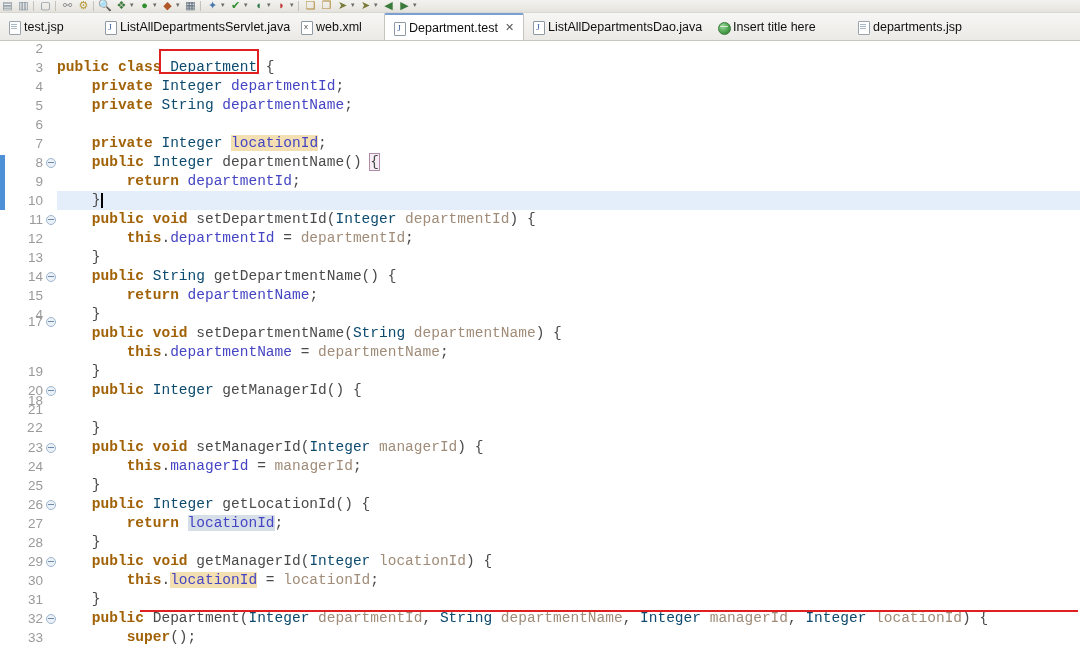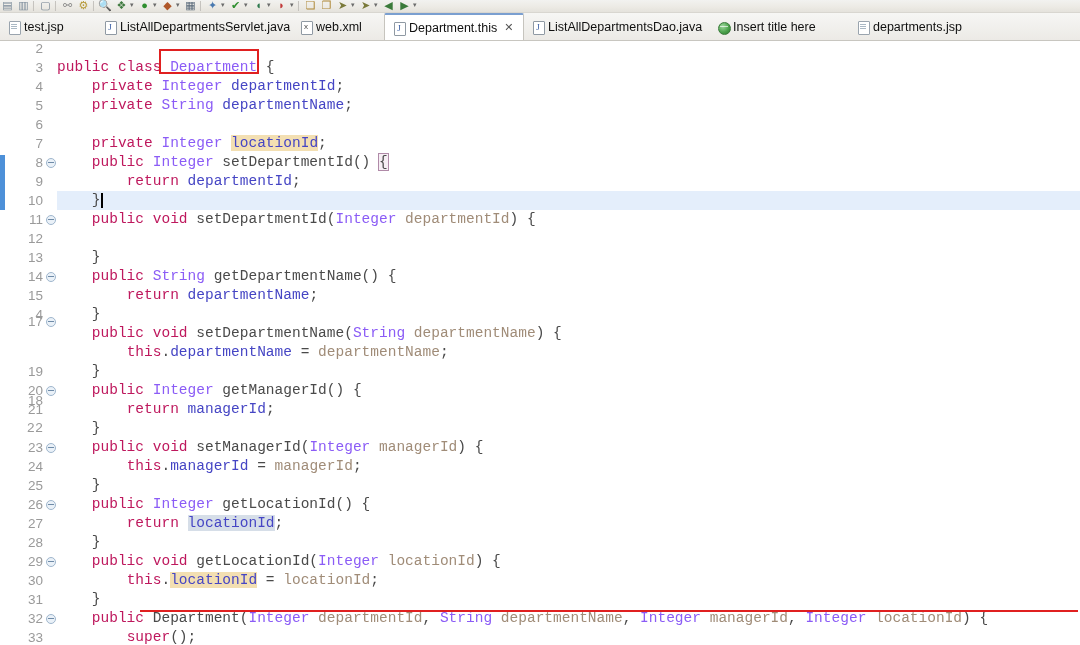--- a/index.html
+++ b/index.html
@@ -237,22 +237,22 @@
   }
   .line-hl {
     position: absolute;
     left: 0;
     width: 1023px;
     height: 19px;
     background: #e4eefb;
   }
 
   
-  .kw    { color: #be185d; font-weight: normal; }
-  .type  { color: #8b5cf6; }
+  .kw    { color: #a16207; font-weight: bold; }
+  .type  { color: #0c4a6e; }
   .field { color: #4545c4; }
   .param { color: #a08c78; }
   .plain { color: #4a4a4a; }
   .punc  { color: #4a4a4a; }
 
   
   .occ-write { background: #f3dfb2; }
   .occ-read  { background: #d6dee8; }
 
   
@@ -296,21 +296,21 @@
       <div class="tab" style="left: 96px; width: 196px;">
         <span class="ficon java"></span>
         <span>ListAllDepartmentsServlet.java</span>
       </div>
       <div class="tab" style="left: 292px; width: 92px;">
         <span class="ficon xml"></span>
         <span>web.xml</span>
       </div>
       <div class="tab active" style="left: 384px; width: 140px;">
         <span class="ficon java"></span>
-        <span>Department.this</span>
+        <span>Department.test</span>
         <span class="tab-close">✕</span>
       </div>
       <div class="tab" style="left: 524px; width: 185px;">
         <span class="ficon java"></span>
         <span>ListAllDepartmentsDao.java</span>
       </div>
       <div class="tab" style="left: 709px; width: 140px;">
         <span class="ficon globe"></span>
         <span>Insert title here</span>
       </div>
@@ -358,41 +358,41 @@
         <div class="gut-line" style="top: 568px;">32<div class="fold"></div></div>
         <div class="gut-line" style="top: 587px;">33</div>
       </div>
     <div class="code" id="code">
         <div class="line-hl" style="top: 150px;"></div>
         <div class="line" style="top: -2px;"></div>
         <div class="line" style="top: 17px;"><span class="kw">public</span><span class="plain"> </span><span class="kw">class</span><span class="plain"> </span><span class="type">Department</span><span class="punc"> {</span></div>
         <div class="line" style="top: 36px;"><span class="plain">    </span><span class="kw">private</span><span class="plain"> </span><span class="type">Integer</span><span class="plain"> </span><span class="field">departmentId</span><span class="punc">;</span></div>
         <div class="line" style="top: 55px;"><span class="plain">    </span><span class="kw">private</span><span class="plain"> </span><span class="type">String</span><span class="plain"> </span><span class="field">departmentName</span><span class="punc">;</span></div>
         <div class="line" style="top: 93px;"><span class="plain">    </span><span class="kw">private</span><span class="plain"> </span><span class="type">Integer</span><span class="plain"> </span><span class="field occ-write">locationId</span><span class="punc">;</span></div>
-        <div class="line" style="top: 112px;"><span class="plain">    </span><span class="kw">public</span><span class="plain"> </span><span class="type">Integer</span><span class="plain"> setDepartmentId() </span><span class="punc bracket-box">{</span></div>
+        <div class="line" style="top: 112px;"><span class="plain">    </span><span class="kw">public</span><span class="plain"> </span><span class="type">Integer</span><span class="plain"> departmentName() </span><span class="punc bracket-box">{</span></div>
         <div class="line" style="top: 131px;"><span class="plain">        </span><span class="kw">return</span><span class="plain"> </span><span class="field">departmentId</span><span class="punc">;</span></div>
         <div class="line" style="top: 150px;"><span class="punc">    }</span></div>
         <div class="line" style="top: 169px;"><span class="plain">    </span><span class="kw">public</span><span class="plain"> </span><span class="kw">void</span><span class="plain"> setDepartmentId(</span><span class="type">Integer</span><span class="plain"> </span><span class="param">departmentId</span><span class="punc">) {</span></div>
+        <div class="line" style="top: 188px;"><span class="plain">        </span><span class="kw">this</span><span class="punc">.</span><span class="field">departmentId</span><span class="punc"> = </span><span class="param">departmentId</span><span class="punc">;</span></div>
         <div class="line" style="top: 207px;"><span class="punc">    }</span></div>
         <div class="line" style="top: 226px;"><span class="plain">    </span><span class="kw">public</span><span class="plain"> </span><span class="type">String</span><span class="plain"> getDepartmentName() {</span></div>
         <div class="line" style="top: 245px;"><span class="plain">        </span><span class="kw">return</span><span class="plain"> </span><span class="field">departmentName</span><span class="punc">;</span></div>
         <div class="line" style="top: 264px;"><span class="punc">    }</span></div>
         <div class="line" style="top: 302px;"><span class="plain">        </span><span class="kw">this</span><span class="punc">.</span><span class="field">departmentName</span><span class="punc"> = </span><span class="param">departmentName</span><span class="punc">;</span></div>
         <div class="line" style="top: 283px;"><span class="plain">    </span><span class="kw">public</span><span class="plain"> </span><span class="kw">void</span><span class="plain"> setDepartmentName(</span><span class="type">String</span><span class="plain"> </span><span class="param">departmentName</span><span class="punc">) {</span></div>
         <div class="line" style="top: 321px;"><span class="punc">    }</span></div>
         <div class="line" style="top: 340px;"><span class="plain">    </span><span class="kw">public</span><span class="plain"> </span><span class="type">Integer</span><span class="plain"> getManagerId() {</span></div>
-        <div class="line" style="top: 359px;"><span class="plain">        </span><span class="kw">return</span><span class="plain"> </span><span class="field">managerId</span><span class="punc">;</span></div>
         <div class="line" style="top: 378px;"><span class="punc">    }</span></div>
         <div class="line" style="top: 397px;"><span class="plain">    </span><span class="kw">public</span><span class="plain"> </span><span class="kw">void</span><span class="plain"> setManagerId(</span><span class="type">Integer</span><span class="plain"> </span><span class="param">managerId</span><span class="punc">) {</span></div>
         <div class="line" style="top: 416px;"><span class="plain">        </span><span class="kw">this</span><span class="punc">.</span><span class="field">managerId</span><span class="punc"> = </span><span class="param">managerId</span><span class="punc">;</span></div>
         <div class="line" style="top: 435px;"><span class="punc">    }</span></div>
         <div class="line" style="top: 454px;"><span class="plain">    </span><span class="kw">public</span><span class="plain"> </span><span class="type">Integer</span><span class="plain"> getLocationId() {</span></div>
         <div class="line" style="top: 473px;"><span class="plain">        </span><span class="kw">return</span><span class="plain"> </span><span class="field occ-read">locationId</span><span class="punc">;</span></div>
         <div class="line" style="top: 492px;"><span class="punc">    }</span></div>
-        <div class="line" style="top: 511px;"><span class="plain">    </span><span class="kw">public</span><span class="plain"> </span><span class="kw">void</span><span class="plain"> getLocationId(</span><span class="type">Integer</span><span class="plain"> </span><span class="param">locationId</span><span class="punc">) {</span></div>
+        <div class="line" style="top: 511px;"><span class="plain">    </span><span class="kw">public</span><span class="plain"> </span><span class="kw">void</span><span class="plain"> getManagerId(</span><span class="type">Integer</span><span class="plain"> </span><span class="param">locationId</span><span class="punc">) {</span></div>
         <div class="line" style="top: 530px;"><span class="plain">        </span><span class="kw">this</span><span class="punc">.</span><span class="field occ-write">locationId</span><span class="punc"> = </span><span class="param">locationId</span><span class="punc">;</span></div>
         <div class="line" style="top: 549px;"><span class="punc">    }</span></div>
         <div class="line" style="top: 568px;"><span class="plain">    </span><span class="kw">public</span><span class="plain"> Department(</span><span class="type">Integer</span><span class="plain"> </span><span class="param">departmentId</span><span class="punc">, </span><span class="type">String</span><span class="plain"> </span><span class="param">departmentName</span><span class="punc">, </span><span class="type">Integer</span><span class="plain"> </span><span class="param">managerId</span><span class="punc">, </span><span class="type">Integer</span><span class="plain"> </span><span class="param">locationId</span><span class="punc">) {</span></div>
         <div class="line" style="top: 587px;"><span class="plain">        </span><span class="kw">super</span><span class="punc">();</span></div>
         <div class="caret" style="top: 152px; height: 15px; left: 44px;"></div>
       </div>
   </div>
 
 <div class="redbox" style="left: 159px; top: 49px; width: 100px; height: 25px;"></div>
     <div class="redline" style="left: 140px; top: 610px; width: 938px;"></div>

